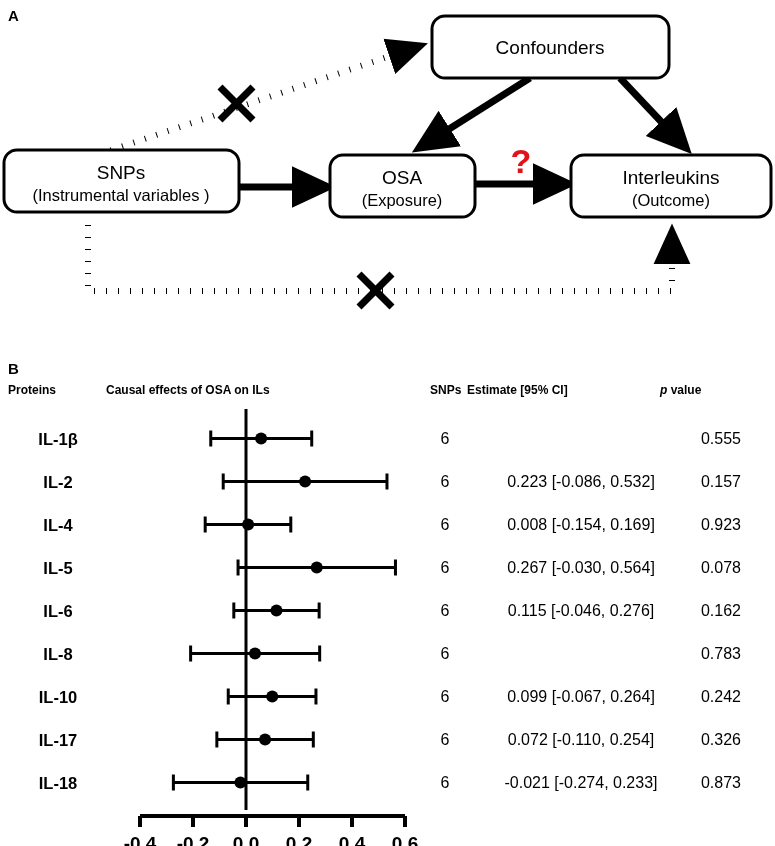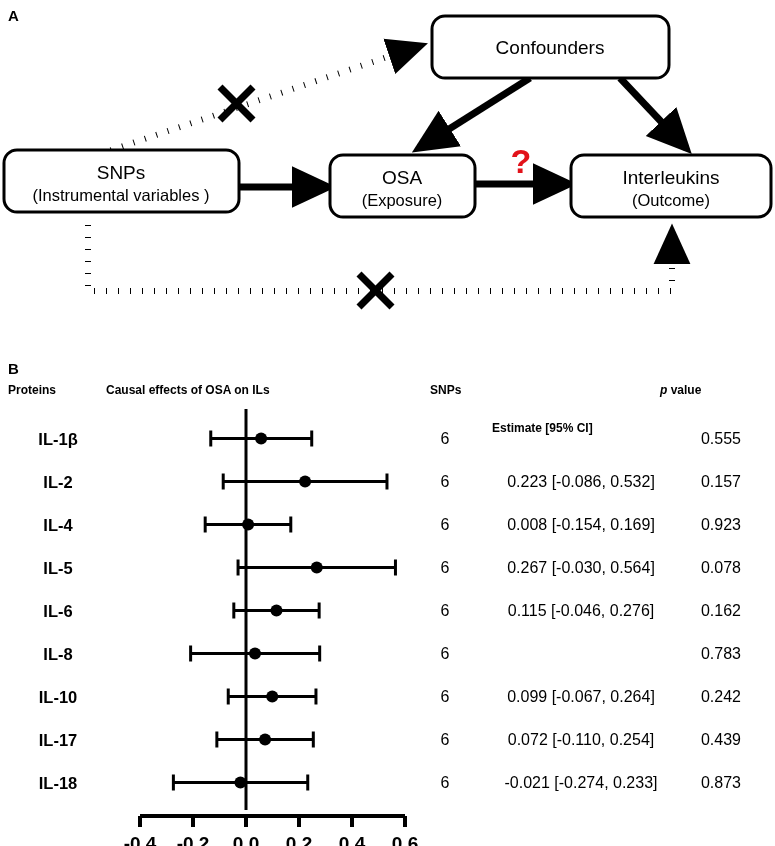--- a/index.html
+++ b/index.html
@@ -61,21 +61,21 @@
   .head-cell {
     position: absolute;
     font-weight: bold;
     font-size: 12px;
     white-space: nowrap;
     text-align: right;
   }
   #head-proteins { left: 8px; top: 0; }
   #head-causal   { left: 106px; top: 0; }
   #head-snps     { left: 430px; top: 0; }
-  #head-estimate { left: 492px; top: 0; margin-top: 38px; }
+  #head-estimate { left: 467px; top: 0; }
   #head-pvalue   { left: 660px; top: 0; }
   #head-pvalue .ital { font-style: italic; }
 
   #forest-rows {
     position: absolute;
     left: 0; top: 72px;
     width: 775px;
   }
   .row {
     position: relative;
@@ -310,21 +310,21 @@
       <div class="row">
         <span class="cell cell-protein">IL-10</span>
         <span class="cell cell-snps">6</span>
         <span class="cell cell-estimate">0.099 [-0.067, 0.264]</span>
         <span class="cell cell-pvalue">0.242</span>
       </div>
       <div class="row">
         <span class="cell cell-protein">IL-17</span>
         <span class="cell cell-snps">6</span>
         <span class="cell cell-estimate">0.072 [-0.110, 0.254]</span>
-        <span class="cell cell-pvalue">0.439</span>
+        <span class="cell cell-pvalue">0.326</span>
       </div>
       <div class="row">
         <span class="cell cell-protein">IL-18</span>
         <span class="cell cell-snps">6</span>
         <span class="cell cell-estimate">-0.021 [-0.274, 0.233]</span>
         <span class="cell cell-pvalue">0.873</span>
       </div>
     </div>
 </div>
 

